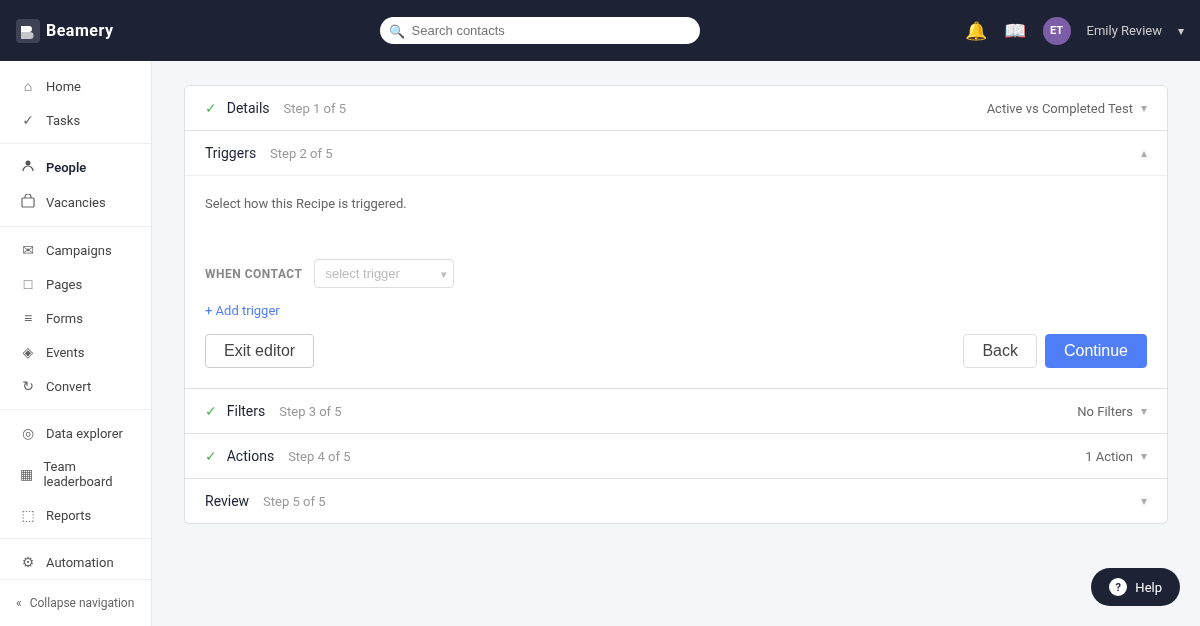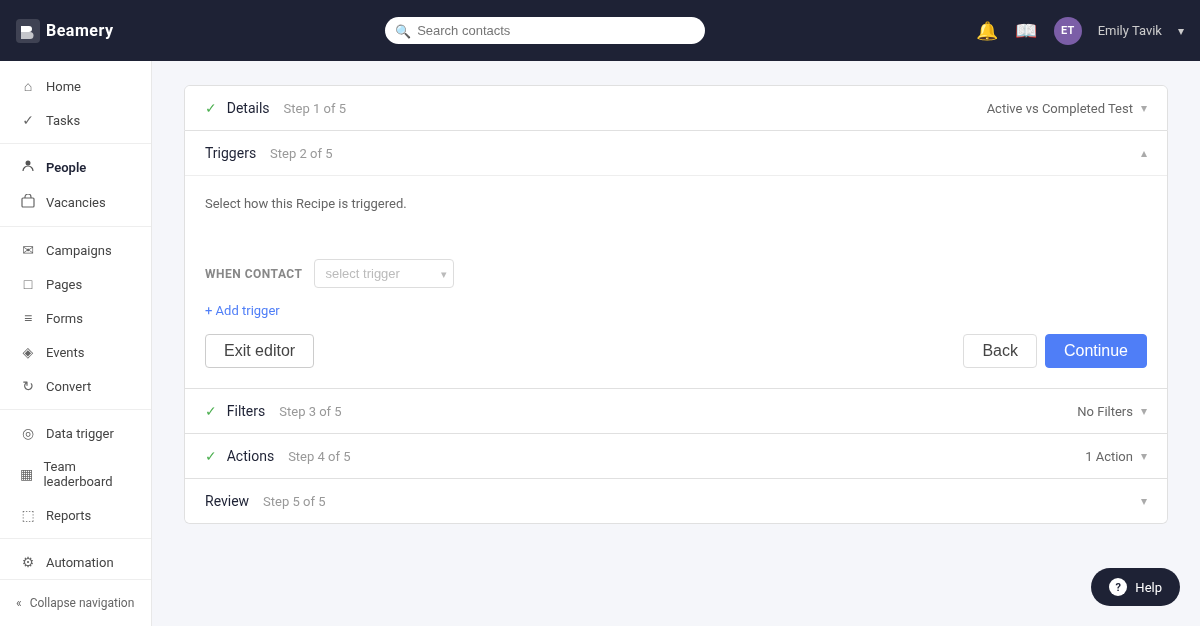--- a/index.html
+++ b/index.html
@@ -342,21 +342,21 @@
     <span class="logo-text">Beamery</span>
   </div>
   <div class="topnav-search">
     <span class="search-icon-wrap">🔍</span>
     <input type="text" placeholder="Search contacts" style="">
   </div>
   <div class="topnav-right">
     <span class="topnav-icon">🔔</span>
     <span class="topnav-icon">📖</span>
     <div class="user-badge">ET</div>
-    <span class="user-name">Emily Tavik</span>
+    <span class="user-name">Emily Review</span>
     <span class="chevron-down">▾</span>
   </div>
 </nav>
 
 <div class="layout">
 
   <aside class="sidebar">
     <div class="sidebar-item">
       <span class="sidebar-icon">⌂</span>
       <span>Home</span>
@@ -401,21 +401,21 @@
       <span class="sidebar-icon">◈</span>
       <span>Events</span>
     </div>
     <div class="sidebar-item">
       <span class="sidebar-icon">↻</span>
       <span>Convert</span>
     </div>
     <div class="sidebar-divider"></div>
     <div class="sidebar-item">
       <span class="sidebar-icon">◎</span>
-      <span>Data trigger</span>
+      <span>Data explorer</span>
     </div>
     <div class="sidebar-item">
       <span class="sidebar-icon">▦</span>
       <span>Team leaderboard</span>
     </div>
     <div class="sidebar-item">
       <span class="sidebar-icon">⬚</span>
       <span>Reports</span>
     </div>
     <div class="sidebar-divider"></div>

